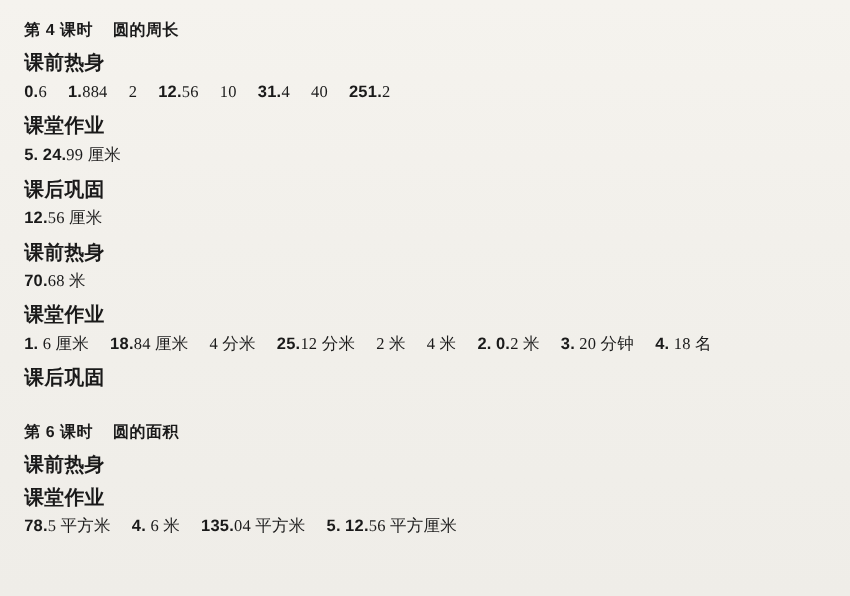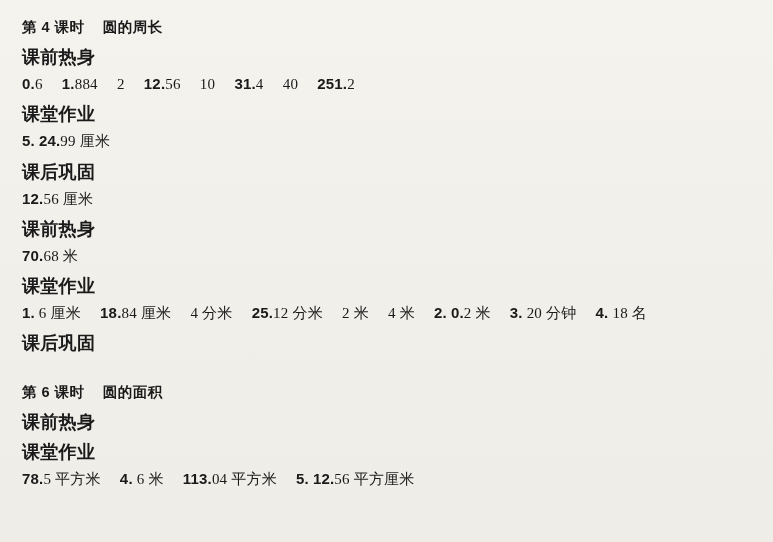--- a/index.html
+++ b/index.html
@@ -108,17 +108,17 @@
     <div class="sec-title">
       <span class="lesson">第 6 课时</span><span>圆的面积</span>
     </div>
 
     <div class="block">
       <div class="block-head">课前热身</div>
     </div>
 
     <div class="block">
       <div class="block-head">课堂作业</div>
-      <div class="line"><span class="num">78.</span>5 平方米  <span class="num">4.</span> 6 米  <span class="num">113.</span>04 平方米  <span class="num">5.</span> <span class="num">12.</span>56 平方厘米</div>
+      <div class="line"><span class="num">78.</span>5 平方米  <span class="num">4.</span> 6 米  <span class="num">135.</span>04 平方米  <span class="num">5.</span> <span class="num">12.</span>56 平方厘米</div>
     </div>
   </div>
 
 </div>
 
 </body></html>

